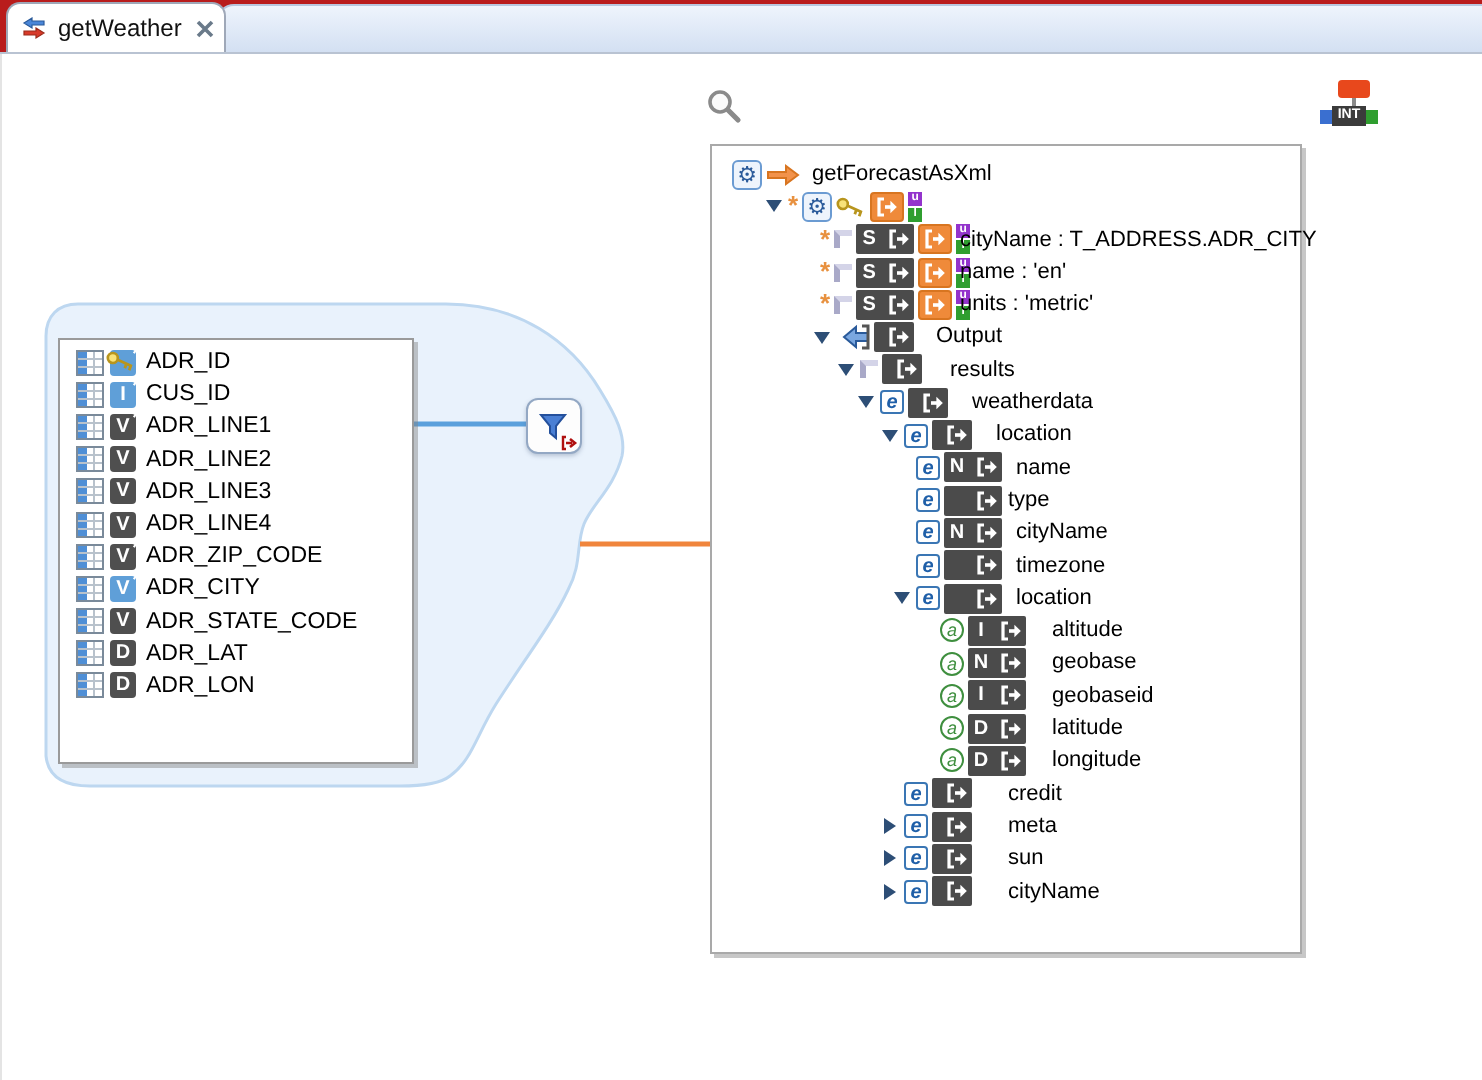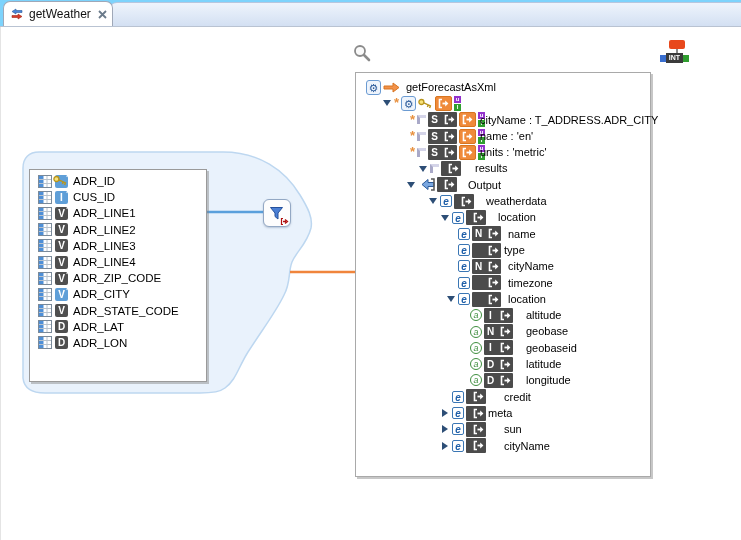--- a/index.html
+++ b/index.html
@@ -1,19 +1,19 @@
 <!DOCTYPE html>
 <html><head>
 <meta charset="utf-8">
 <style>
   html,body{margin:0;padding:0;background:#fff;}
   .screen{position:relative;width:741px;height:540px;background:#fff;overflow:hidden;
           font-family:"Liberation Sans","DejaVu Sans",sans-serif;font-size:11px;color:#000;}
   
-  .tabbar{position:absolute;left:0;top:0;width:741px;height:27px;background:#7dd3fc;}
+  .tabbar{position:absolute;left:0;top:0;width:741px;height:27px;background:#b91c1c;}
   .tabstrip{position:absolute;left:108px;top:2px;width:633px;height:24px;
             background:linear-gradient(#eef4fc,#d2dff2);
             border:1px solid #b7c6de;border-right:none;border-radius:9px 0 0 0;}
   .tabline{position:absolute;left:0;top:26px;width:741px;height:0;border-top:1px solid #b9c3d2;}
   .tab{position:absolute;left:3px;top:1px;width:110px;height:25px;background:#fff;
        border:1px solid #9fa8b8;border-bottom:none;border-radius:7px 7px 0 0;z-index:3;
        display:flex;align-items:center;padding:0 6px;box-sizing:border-box;gap:5px;}
   .tab .lbl{font-size:12px;color:#111;}
   .closex{margin-left:2px;display:inline-flex;}
   
@@ -417,37 +417,20 @@
                 </svg>
               </span>
               <span class="mini">
                 <i class="u">u</i>
                 <i class="g">I</i>
               </span>
             </span>
             <span class="xl" style="left:124px">units : 'metric'</span>
           </div>
           <div class="xrow">
-            <span class="ic" style="left:62px">
-              <span class="car"></span>
-              <span class="flg"></span>
-              <span class="dark">
-                <span class="pad"></span>
-                <span class="ex">
-                  <svg width="13" height="13" viewBox="0 0 13 13">
-                    <path d="M5 2.5 H2.5 V10.5 H5" fill="none" stroke="#fff" stroke-width="1.6"></path>
-                    <path d="M5.5 6.5 H9.5" stroke="#fff" stroke-width="1.8"></path>
-                    <path d="M8.2 3.4 L11.4 6.5 L8.2 9.6 Z" fill="#fff"></path>
-                  </svg>
-                </span>
-              </span>
-            </span>
-            <span class="xl" style="left:119px">results</span>
-          </div>
-          <div class="xrow">
             <span class="ic" style="left:50px">
               <span class="car"></span>
               <span style="display:inline-flex">
                 <svg width="17" height="13" viewBox="0 0 17 13">
                   <path d="M16 4.5 H10 V1.5 L4 6.5 L10 11.5 V8.5 H16 Z" fill="#7aa7e0" stroke="#2a5a9a"></path>
                   <path d="M13 1 H16 V12 H13" fill="none" stroke="#555" stroke-width="1.5"></path>
                 </svg>
               </span>
               <span class="dark">
                 <span class="pad"></span>
@@ -456,20 +439,37 @@
                     <path d="M5 2.5 H2.5 V10.5 H5" fill="none" stroke="#fff" stroke-width="1.6"></path>
                     <path d="M5.5 6.5 H9.5" stroke="#fff" stroke-width="1.8"></path>
                     <path d="M8.2 3.4 L11.4 6.5 L8.2 9.6 Z" fill="#fff"></path>
                   </svg>
                 </span>
               </span>
             </span>
             <span class="xl" style="left:112px">Output</span>
           </div>
           <div class="xrow">
+            <span class="ic" style="left:62px">
+              <span class="car"></span>
+              <span class="flg"></span>
+              <span class="dark">
+                <span class="pad"></span>
+                <span class="ex">
+                  <svg width="13" height="13" viewBox="0 0 13 13">
+                    <path d="M5 2.5 H2.5 V10.5 H5" fill="none" stroke="#fff" stroke-width="1.6"></path>
+                    <path d="M5.5 6.5 H9.5" stroke="#fff" stroke-width="1.8"></path>
+                    <path d="M8.2 3.4 L11.4 6.5 L8.2 9.6 Z" fill="#fff"></path>
+                  </svg>
+                </span>
+              </span>
+            </span>
+            <span class="xl" style="left:119px">results</span>
+          </div>
+          <div class="xrow">
             <span class="ic" style="left:72px">
               <span class="car"></span>
               <span class="eb">e</span>
               <span class="dark">
                 <span class="pad"></span>
                 <span class="ex">
                   <svg width="13" height="13" viewBox="0 0 13 13">
                     <path d="M5 2.5 H2.5 V10.5 H5" fill="none" stroke="#fff" stroke-width="1.6"></path>
                     <path d="M5.5 6.5 H9.5" stroke="#fff" stroke-width="1.8"></path>
                     <path d="M8.2 3.4 L11.4 6.5 L8.2 9.6 Z" fill="#fff"></path>
@@ -681,21 +681,21 @@
                 <span class="pad"></span>
                 <span class="ex">
                   <svg width="13" height="13" viewBox="0 0 13 13">
                     <path d="M5 2.5 H2.5 V10.5 H5" fill="none" stroke="#fff" stroke-width="1.6"></path>
                     <path d="M5.5 6.5 H9.5" stroke="#fff" stroke-width="1.8"></path>
                     <path d="M8.2 3.4 L11.4 6.5 L8.2 9.6 Z" fill="#fff"></path>
                   </svg>
                 </span>
               </span>
             </span>
-            <span class="xl" style="left:132px">meta</span>
+            <span class="xl" style="left:148px">meta</span>
           </div>
           <div class="xrow">
             <span class="ic" style="left:84px">
               <span class="carc"></span>
               <span class="eb">e</span>
               <span class="dark">
                 <span class="pad"></span>
                 <span class="ex">
                   <svg width="13" height="13" viewBox="0 0 13 13">
                     <path d="M5 2.5 H2.5 V10.5 H5" fill="none" stroke="#fff" stroke-width="1.6"></path>

